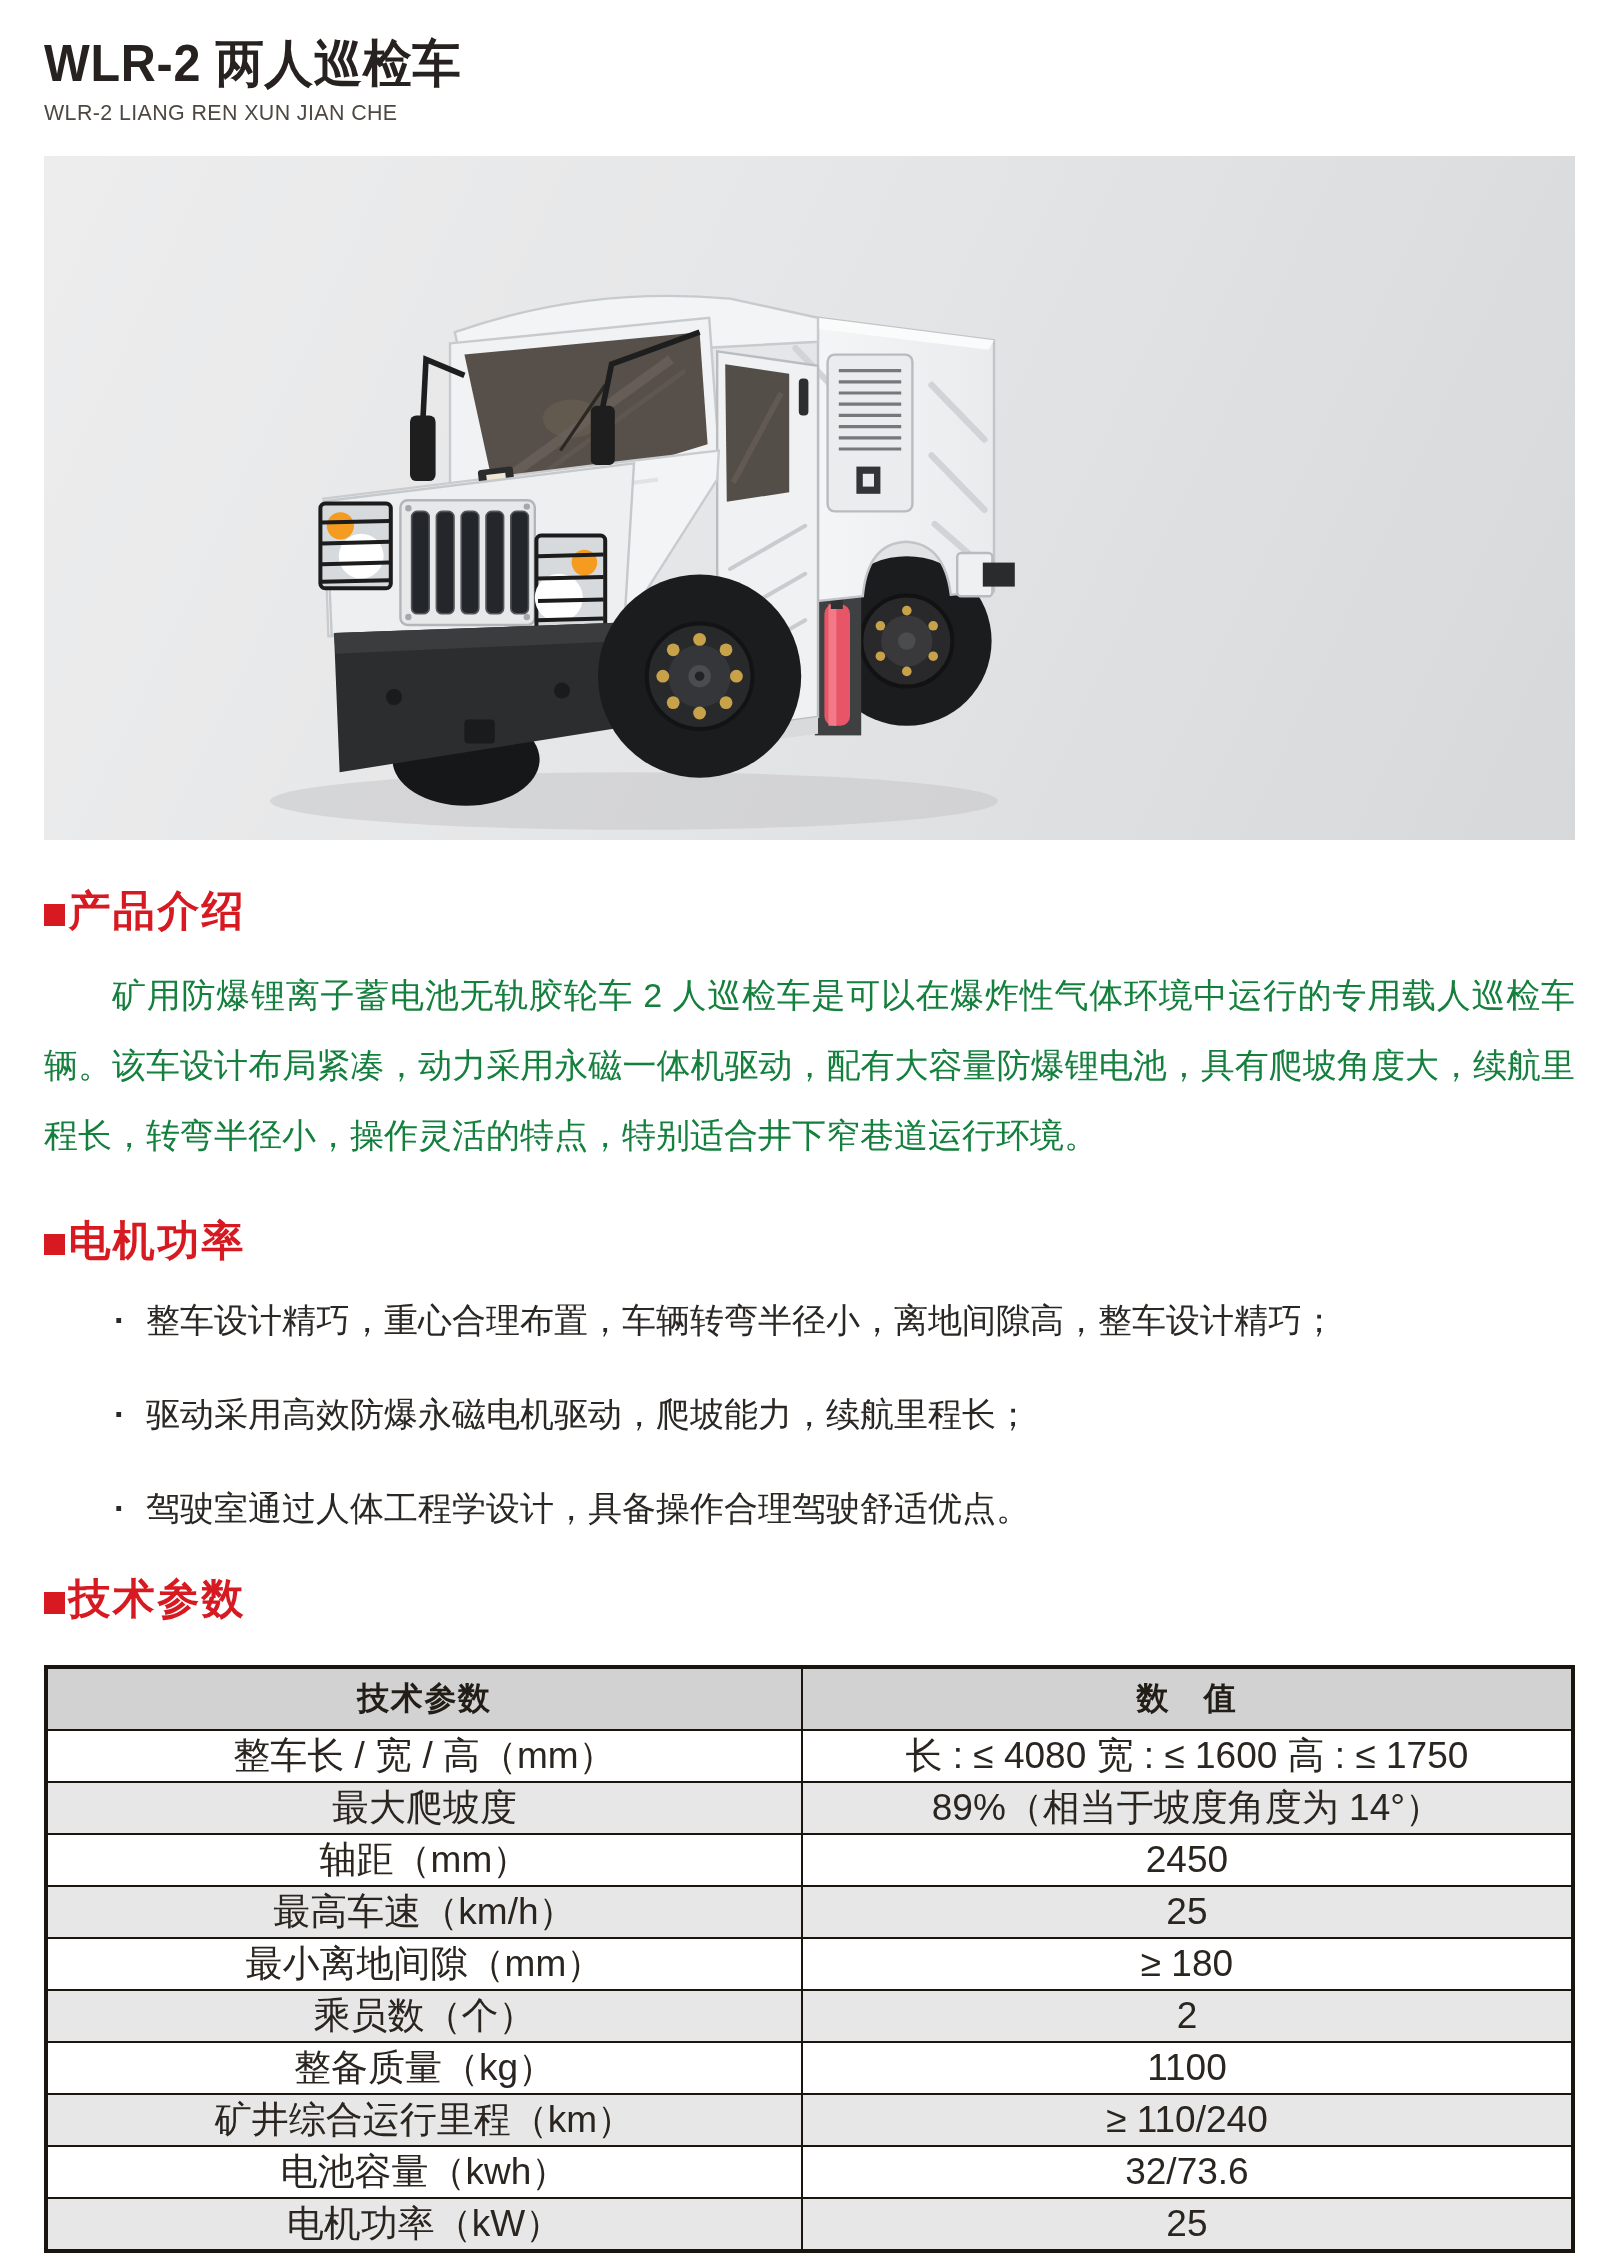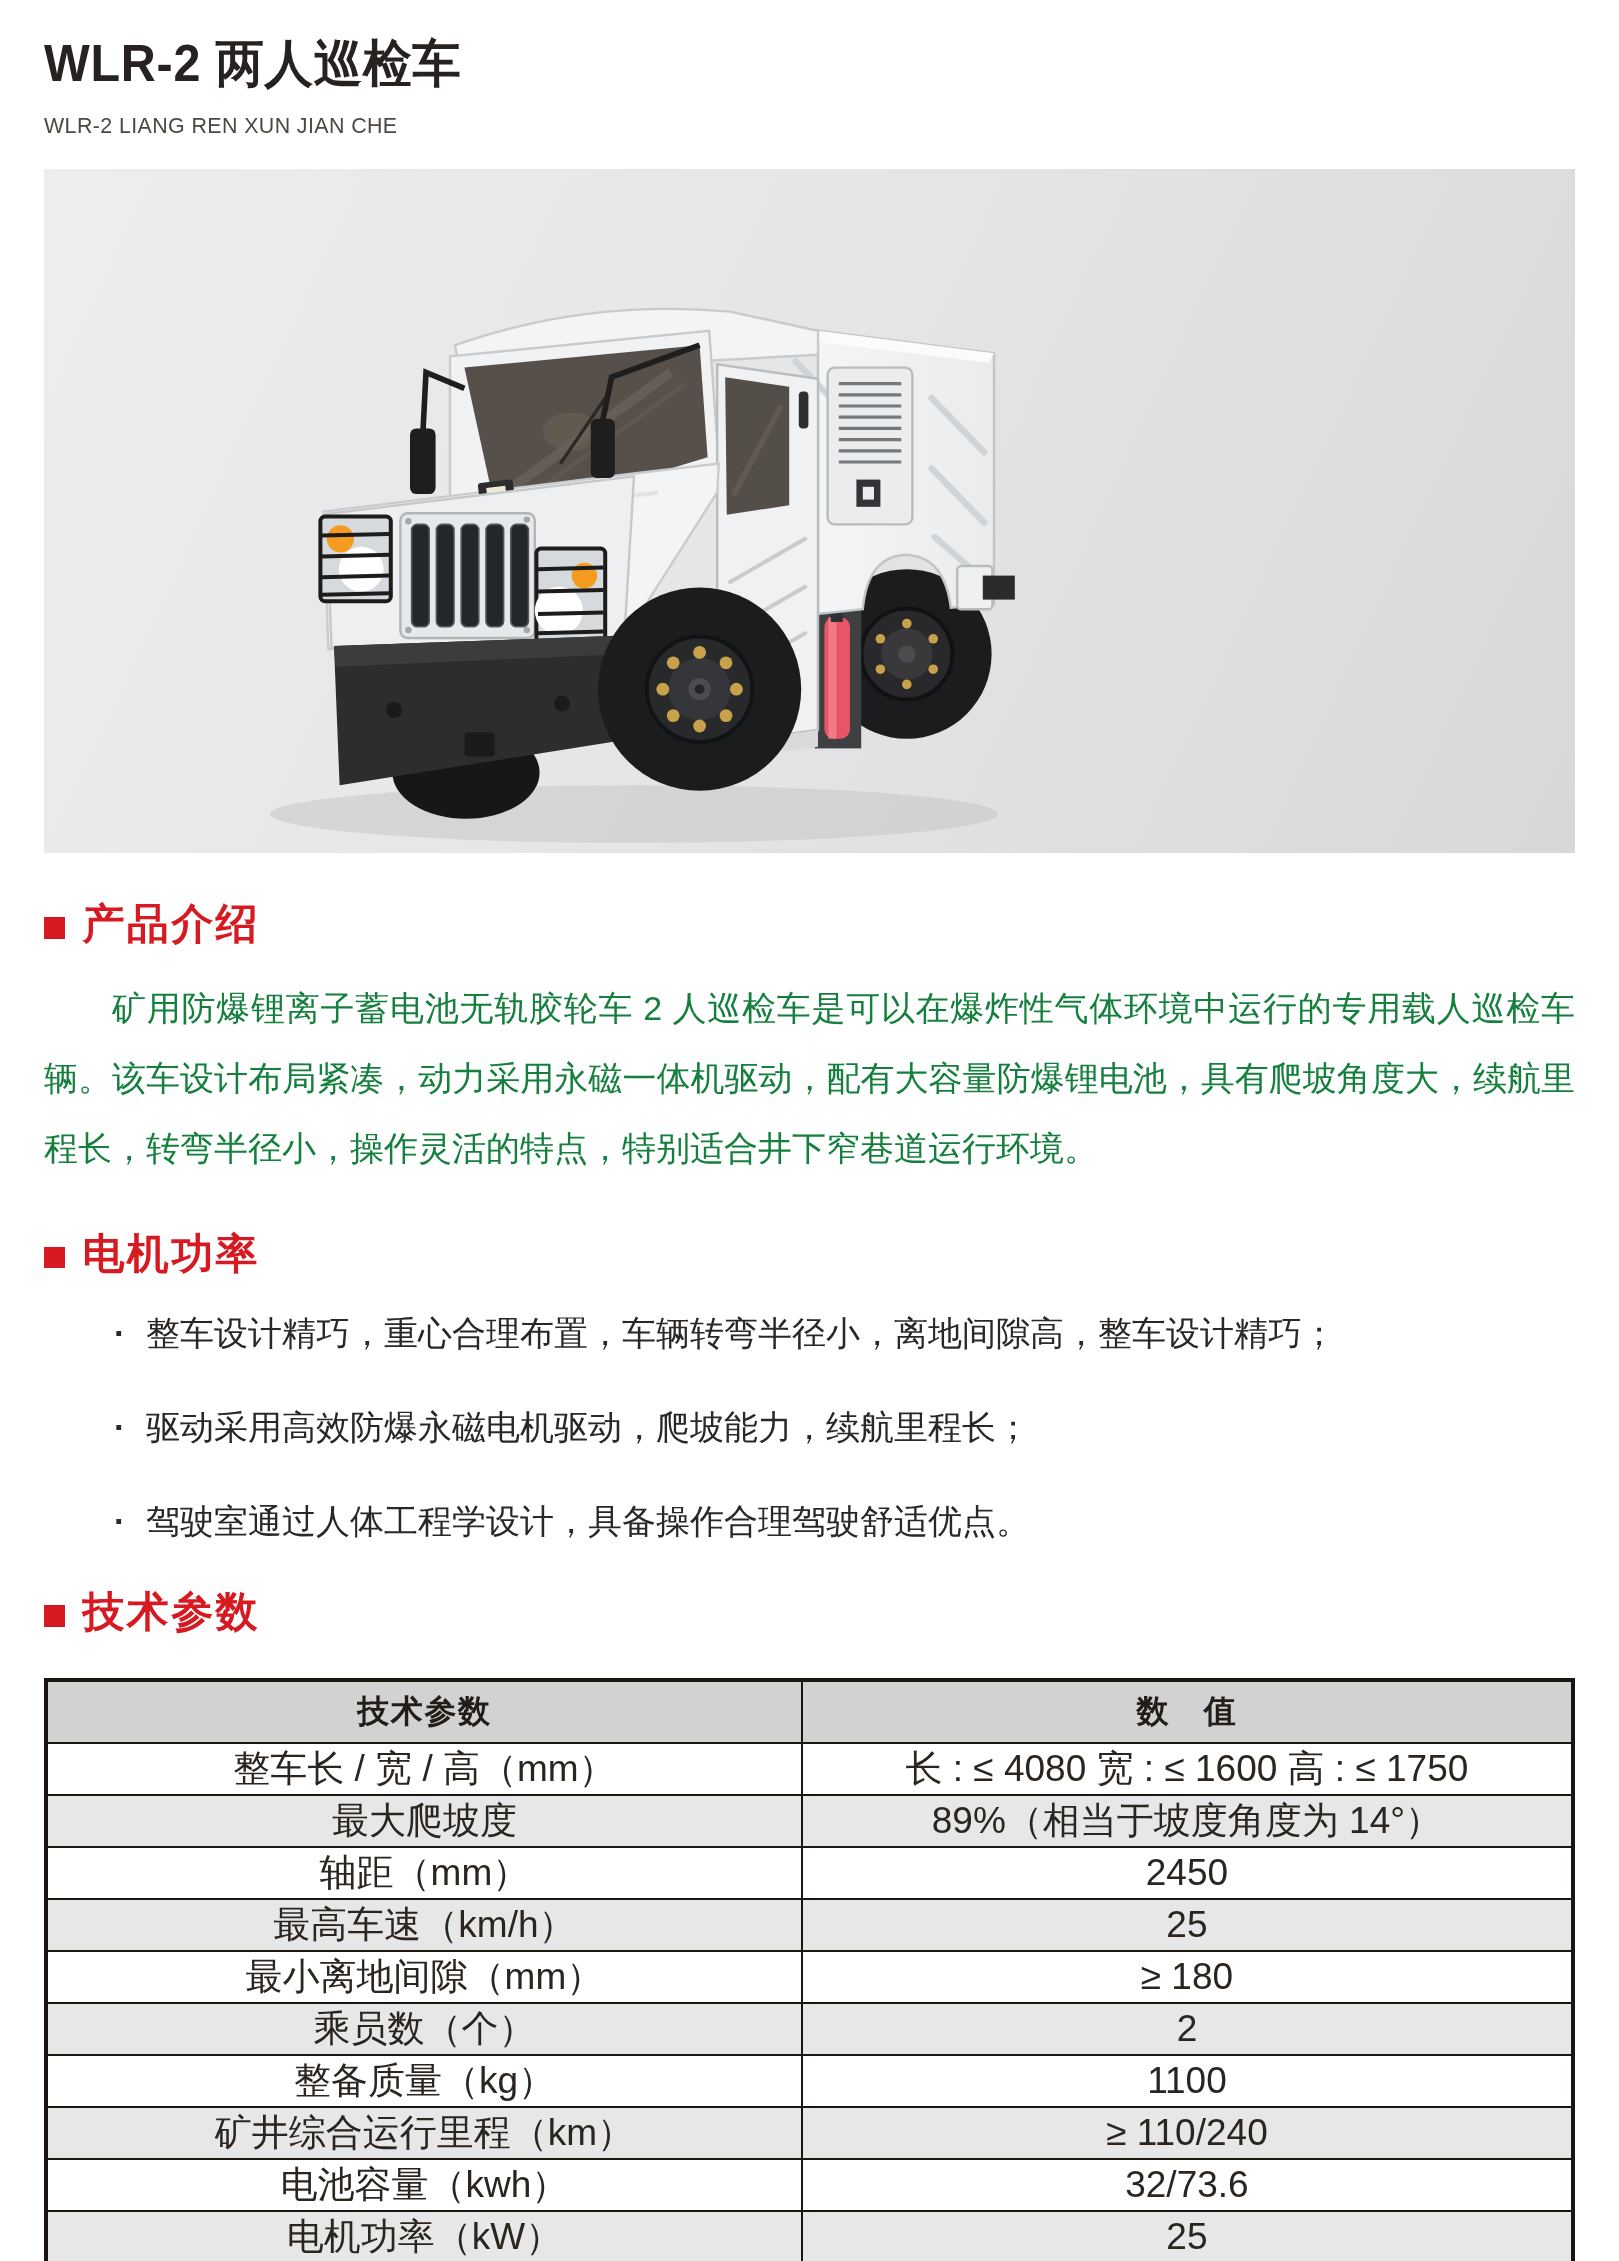--- a/index.html
+++ b/index.html
@@ -10,32 +10,32 @@
   }
   .page { padding:0 44px; }
 
   
   .title {
     margin:0; padding-top:30px;
     font-size:51px; font-weight:700; color:#272220; letter-spacing:0.8px;
     transform:scale(0.95,1); transform-origin:left top; white-space:nowrap;
   }
   .subtitle {
-    margin-top:15px; font-size:21.4px; color:#4d4842; letter-spacing:0.4px;
+    margin-top:2px; font-size:21.4px; color:#4d4842; letter-spacing:0.4px;
   }
 
   
   .hero {
     position:relative; margin-top:30px; height:684px; overflow:hidden;
     background:linear-gradient(115deg,#ededee 0%, #e5e6e7 45%, #d7d8da 100%);
   }
   .hero svg { position:absolute; left:182px; top:125px; width:800px; height:560px; }
 
   
-  .section-heading { display:flex; align-items:center; gap:17px; margin-top:43px; }
+  .section-heading { display:flex; align-items:center; gap:3px; margin-top:43px; }
   .section-heading .sq {
     width:21.4px; height:21.4px; background:var(--accent_red,#d71a21); margin-top:8px; flex:0 0 auto;
   }
   .section-heading .txt {
     font-size:42px; font-weight:700; color:var(--accent_red,#d71a21); letter-spacing:2.4px;
   }
 
   
   .intro-body {
     margin:20.6px 0 0; font-size:34px; line-height:2.06; color:#15803d;

